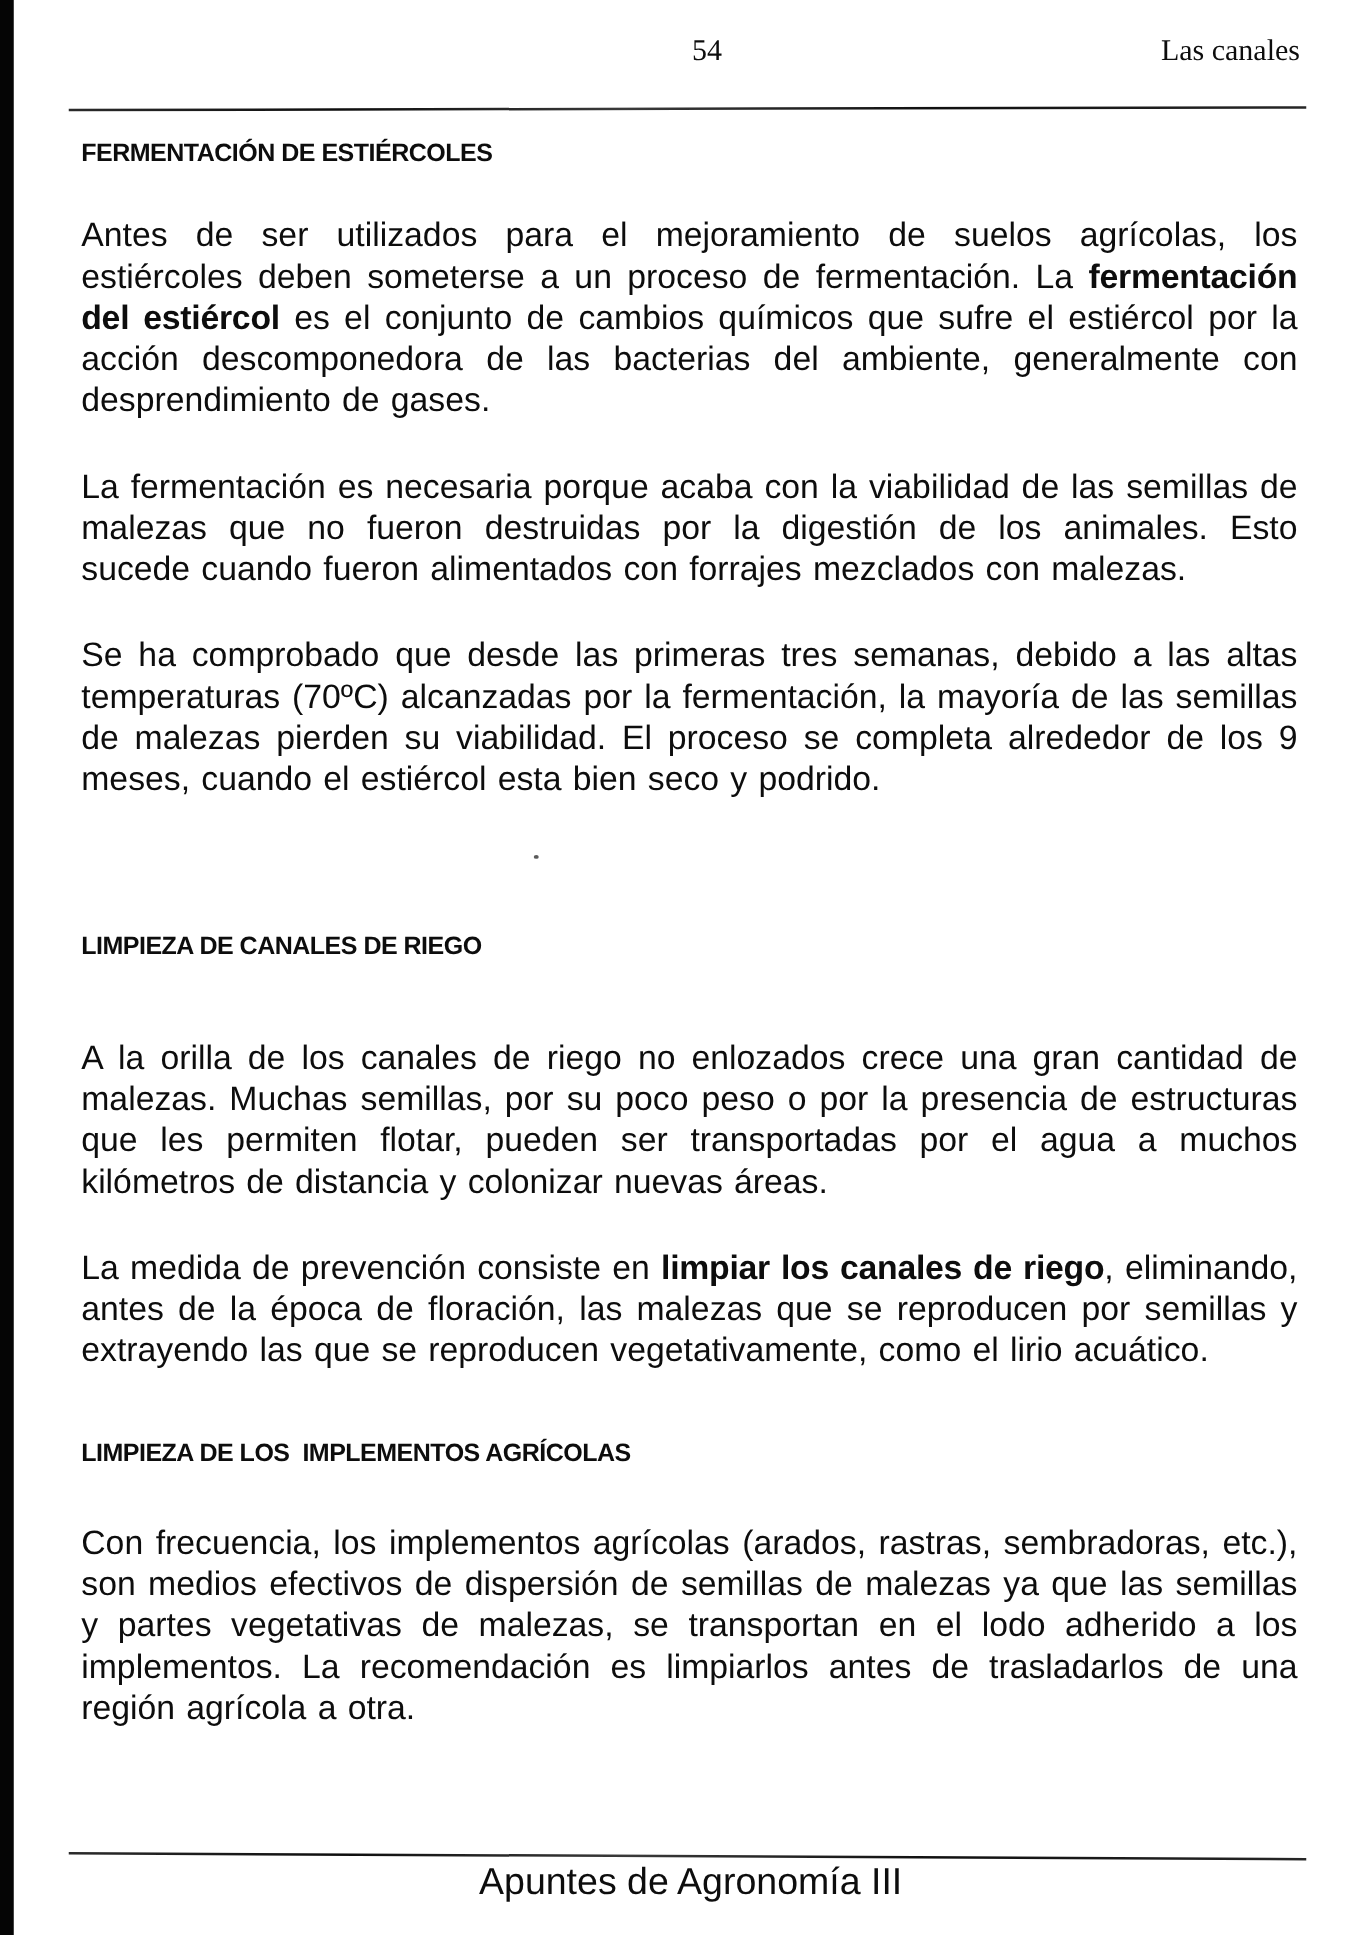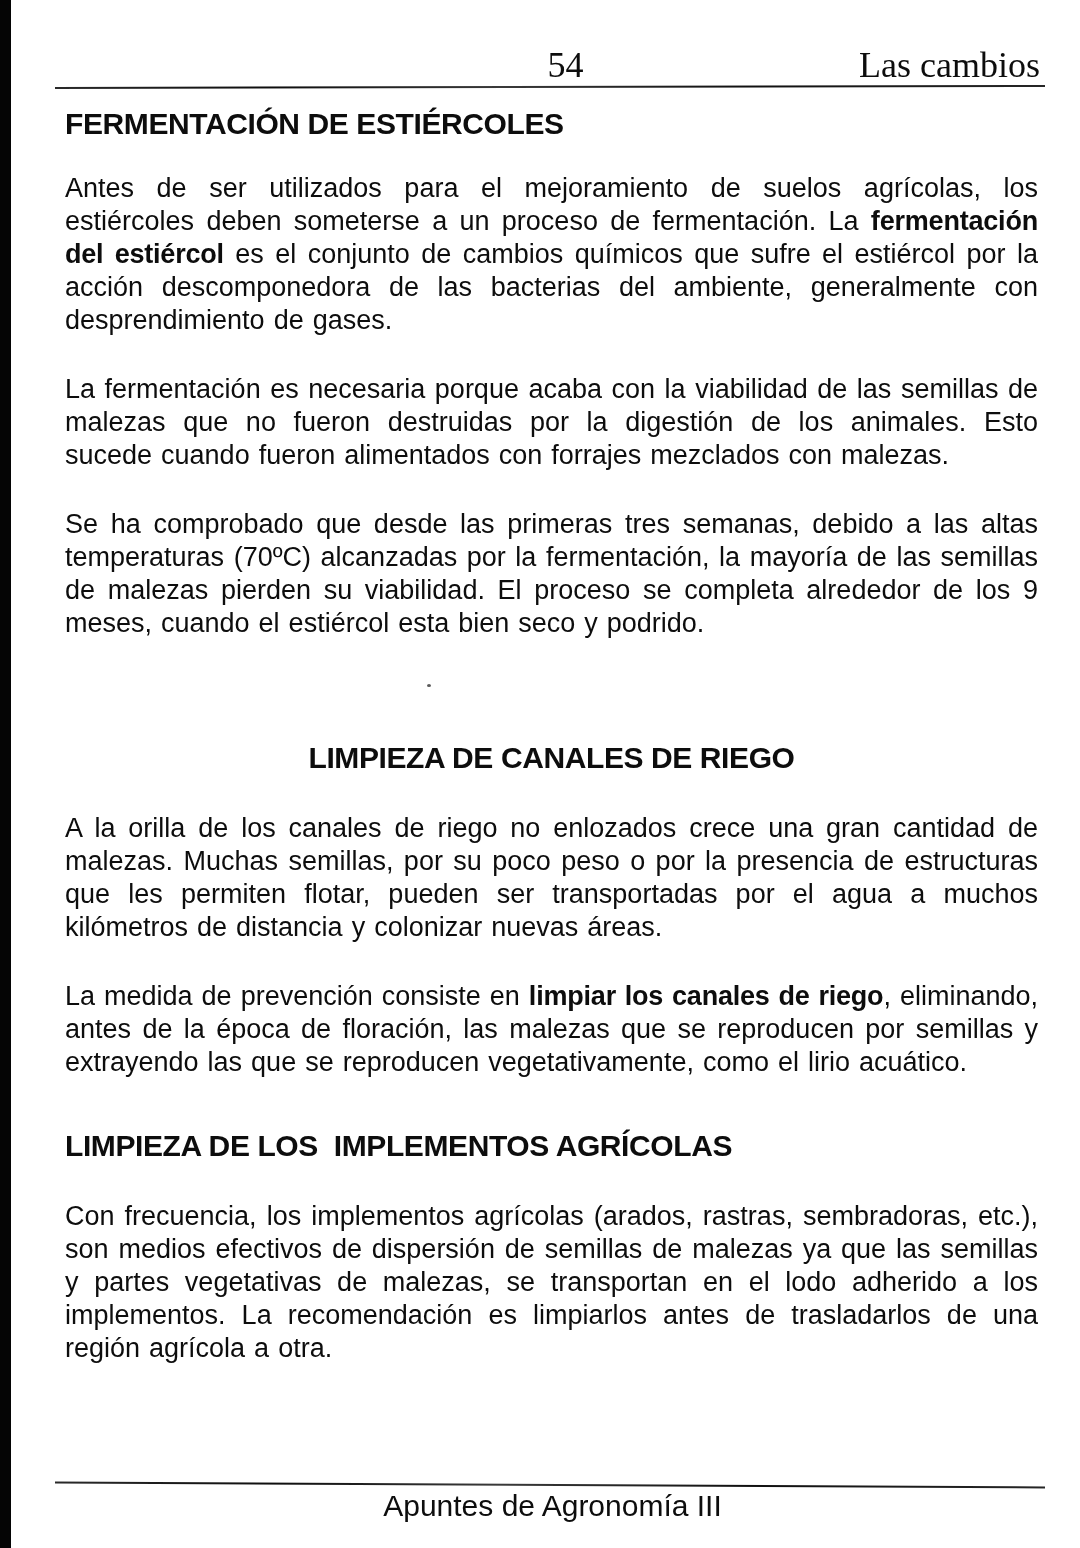--- a/index.html
+++ b/index.html
@@ -9,50 +9,50 @@
     overflow: hidden;
     position: relative;
     font-family: "Liberation Sans", sans-serif;
   }
   .scan-edge {
     position: absolute; left: 0; top: 0;
     width: 11px; height: 1548px;
     background: #050505;
   }
   .page-header {
-    position: absolute; top: 44px; left: 65px; width: 975px; height: 36px;
+    position: absolute; top: 28px; left: 65px; width: 975px; height: 36px;
     font-family: "Liberation Serif", serif;
-    font-size: 36px; color: #0d0d0d; text-align: center;
+    font-size: 24px; color: #0d0d0d; text-align: center;
   }
   .page-number {
     position: absolute; left: calc(50% + 13px); transform: translateX(-50%);
     top: 0;
   }
   .running-title {
     position: absolute; right: 0; top: 0;
   }
   .rule {
     position: absolute; left: 55px; width: 990px; height: 2px;
     background: linear-gradient(90deg, #2a2a2a 0%, #0e0e0e 22%, #3a3a3a 45%, #101010 70%, #262626 100%);
   }
   .header-rule { top: 86px; transform: rotate(-0.12deg); }
   .footer-rule { top: 1484px; transform: rotate(0.28deg); }
   .content {
     position: absolute; top: 107px; left: 65px; width: 973px;
     font-size: 27px; line-height: 33px; color: #0d0d0d;
     word-spacing: 1.5px;
   }
   .heading {
-    font-size: 30px; line-height: 33px; font-weight: 700;
+    font-size: 20px; line-height: 33px; font-weight: 700;
     letter-spacing: -0.4px;
     margin: 0 0 32px 0;
     white-space: pre-wrap;
     word-spacing: 0;
   }
-  .sec-1 .heading { margin: 101px 0 38px 0; text-align: center; }
+  .sec-1 .heading { margin: 101px 0 56px 0; }
   .sec-2 .heading { margin: 50px 0 38px 0; }
   .content p {
     margin: 12px 0 36px 0;
     text-align: justify;
   }
   .content p b { letter-spacing: -0.2px; }
   .speck {
     position: absolute; left: 427px; top: 684px;
     width: 4px; height: 3px; background: #5a5a5a; border-radius: 50%;
   }
@@ -70,21 +70,21 @@
     margin-top: 48px;
   }
 </style>
 </head>
 <body>
 
 <div class="scan-edge"></div>
 
 <div class="page-header">
   <span class="page-number">54</span>
-  <span class="running-title">Las cambios</span>
+  <span class="running-title">Las canales</span>
 </div>
 
 <div class="rule header-rule"></div>
 
 <main class="content">
     <section class="section sec-0">
       <h2 class="heading">FERMENTACIÓN DE ESTIÉRCOLES</h2>
       <p><span>Antes de ser utilizados para el mejoramiento de suelos agrícolas, los estiércoles deben someterse a un proceso de fermentación. La </span><b>fermentación del estiércol</b><span> es el conjunto de cambios químicos que sufre el estiércol por la acción descomponedora de las bacterias del ambiente, generalmente con desprendimiento de gases.</span></p>
       <p><span>La fermentación es necesaria porque acaba con la viabilidad de las semillas de malezas que no fueron destruidas por la digestión de los animales. Esto sucede cuando fueron alimentados con forrajes mezclados con malezas.</span></p>
       <p><span>Se ha comprobado que desde las primeras tres semanas, debido a las altas temperaturas (70ºC) alcanzadas por la fermentación, la mayoría de las semillas de malezas pierden su viabilidad. El proceso se completa alrededor de los 9 meses, cuando el estiércol esta bien seco y podrido.</span></p>

